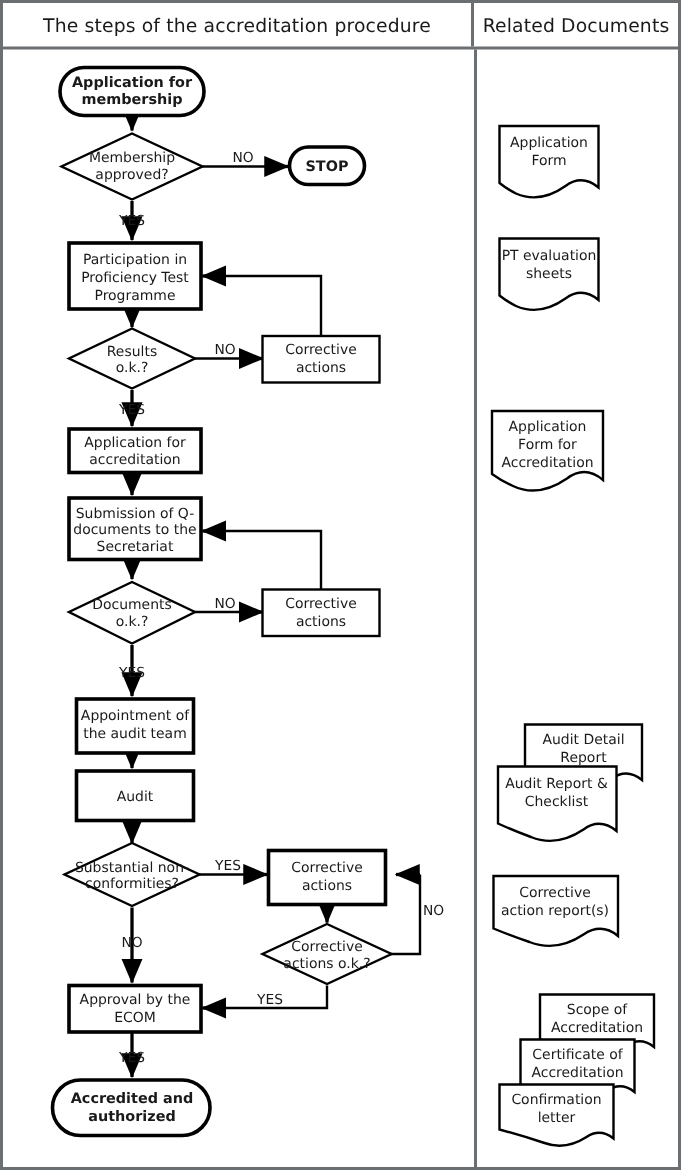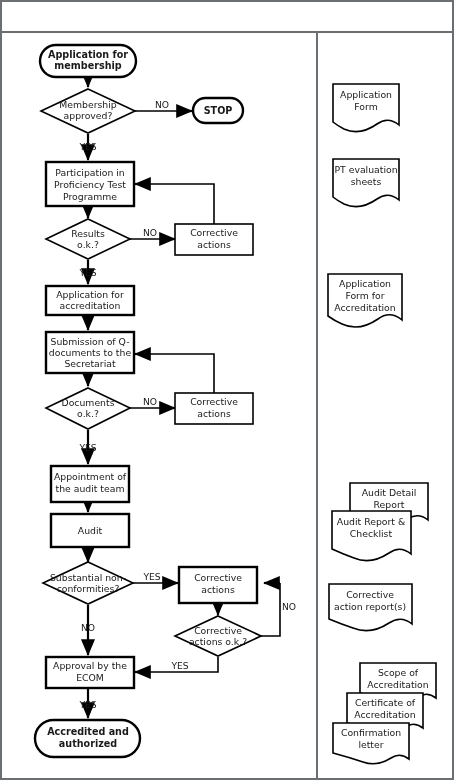--- a/index.html
+++ b/index.html
@@ -21,20 +21,22 @@
   .tb{font-size:9.6px;text-anchor:middle;font-weight:bold;}
   .tl{font-size:9.2px;text-anchor:middle;}
   .td{font-size:9.3px;text-anchor:middle;}
 </style>
 </head>
 <body>
 
 <div id="page">
 
   <div id="header">
+    <div class="hcell" id="hcell-left">The steps of the accreditation procedure</div>
+    <div class="hcell" id="hcell-right">Related Documents</div>
   </div>
 
   <div id="divider"></div>
 
   <svg width="454" height="780" viewBox="0 0 454 780">
     <defs>
       <marker id="ah" markerWidth="9" markerHeight="9" refX="7.2" refY="3.2" orient="auto">
         <path d="M0,0 L7.6,3.2 L0,6.4 z" fill="#000"></path>
       </marker>
     </defs>

